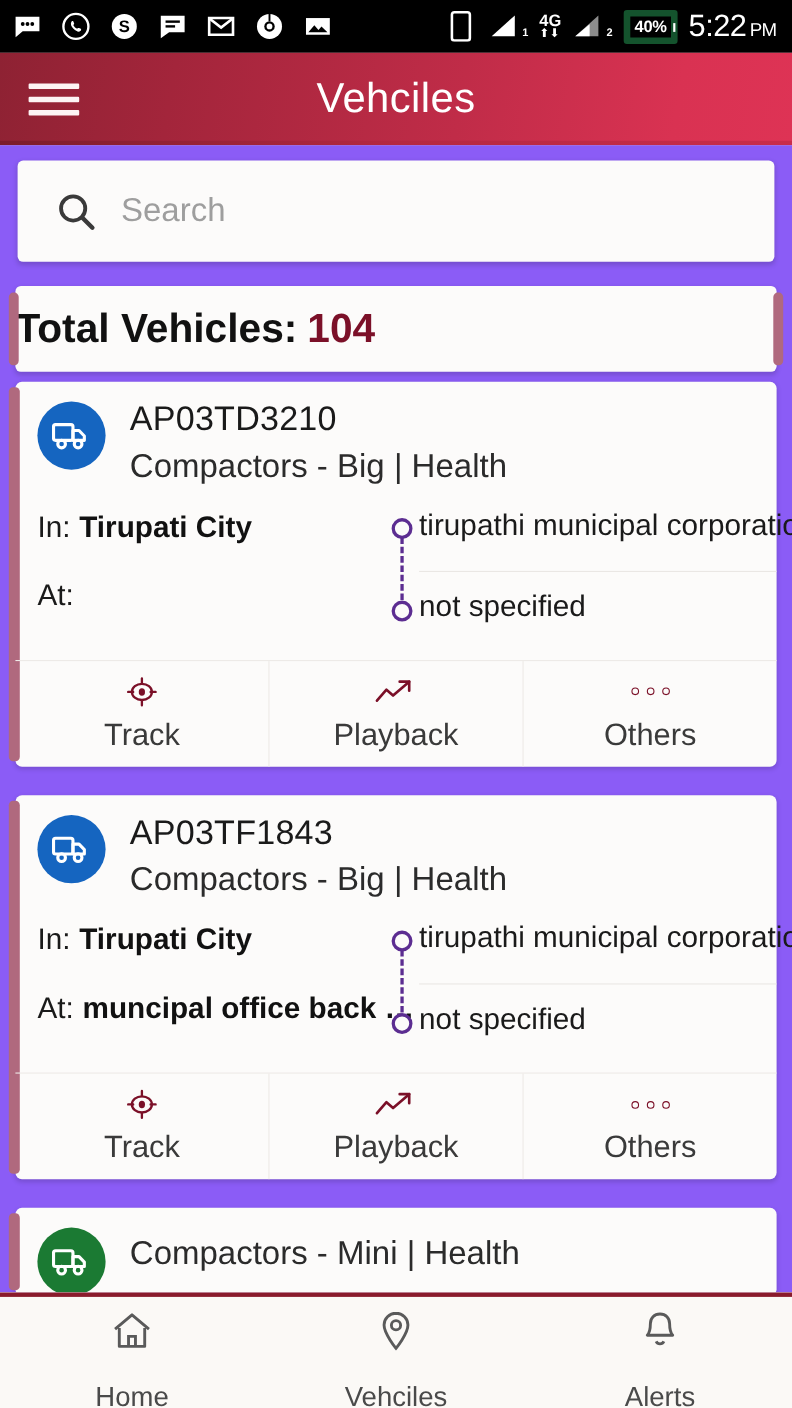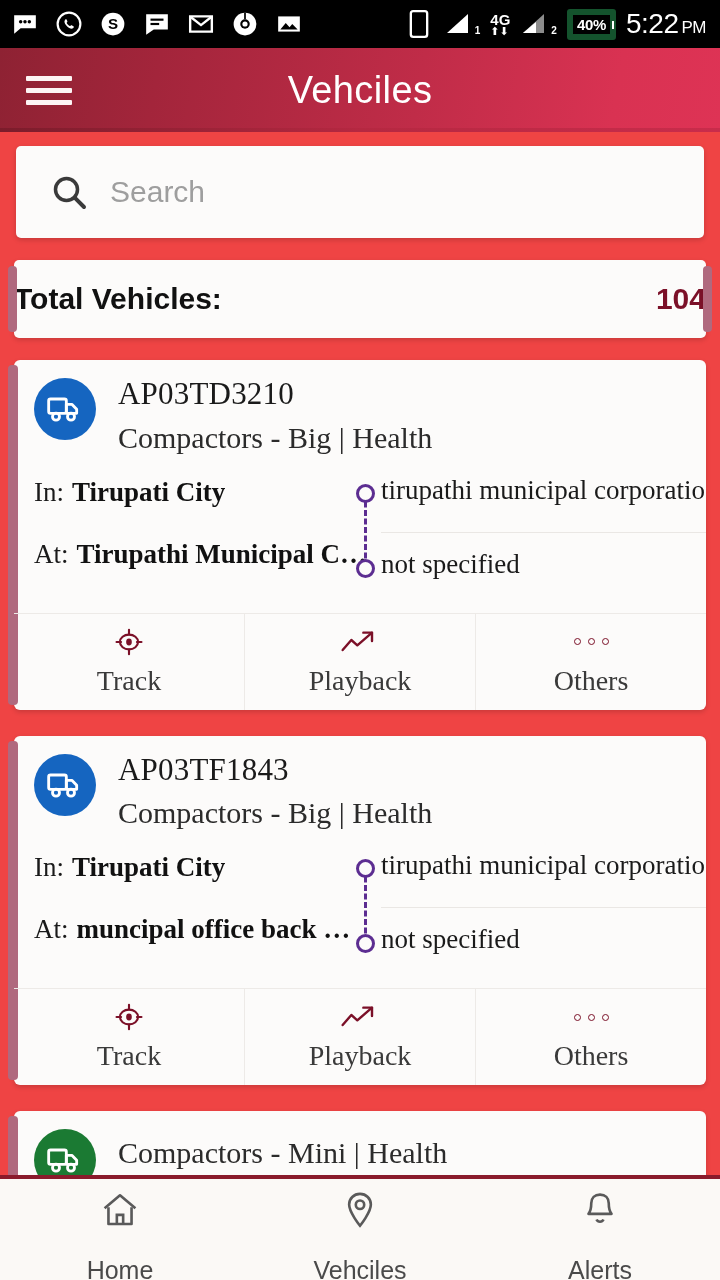--- a/index.html
+++ b/index.html
@@ -47,21 +47,21 @@
   .hamburger i{ display:block; width:46px; height:5px; background:#FDF4F4; border-radius:1px; }
   .appbar-title{
     position:absolute; left:0; right:0; text-align:center;
     font-size:38px; color:#fff; font-weight:400; letter-spacing:.4px;
     pointer-events:none;
   }
 
   
   .scroll{
     position:absolute; top:132px; left:0; right:0; bottom:105px;
-    background:#ef4444; overflow:hidden;
+    background:#8b5cf6; overflow:hidden;
   }
 
   
   .searchwrap{ padding:14px 16px 0 16px; }
   .searchbar{
     height:92px; background:#FCFBFA; border-radius:5px;
     box-shadow:0 2px 5px rgba(0,0,0,.17);
     display:flex; align-items:center; padding:0 30px;
   }
   .search-ico{ width:46px; height:46px; flex:none; display:flex; align-items:center; justify-content:center; }
@@ -70,33 +70,33 @@
     font-family:"Liberation Sans",sans-serif; font-size:30px; color:#2b2b2b;
     margin-left:18px;
   }
   .search-input::placeholder{ color:#9E9E9E; }
 
   
   .totalwrap{ padding:22px 14px 0 14px; }
   .totalcard{
     position:relative; height:78px; background:#FCFBFA; border-radius:5px;
     box-shadow:0 2px 5px rgba(0,0,0,.16);
-    display:flex; align-items:center; justify-content:space-between;
-    font-size:30px; font-weight:bold; color:#111;
+    display:flex; align-items:center; justify-content:flex-start;
+    font-size:37px; font-weight:bold; color:#111;
   }
   .totalcard:before,.totalcard:after{
     content:""; position:absolute; top:6px; bottom:6px; width:9px;
     background:#B0697E; border-radius:4px;
   }
   .totalcard:before{ left:-6px; }
   .totalcard:after{ right:-6px; }
   .total-count{ color:#7B1028; margin-left:9px; font-weight:bold; }
 
   
-  .cards{ padding:22px 14px 0 14px;font-family:Liberation Serif, serif; }
+  .cards{ padding:9px 14px 0 14px; }
   .vcard{
     position:relative; background:#FCFBFA; border-radius:6px;
     box-shadow:0 2px 5px rgba(0,0,0,.16);
     margin-bottom:26px; overflow:visible;
   }
   .vcard:before{
     content:""; position:absolute; left:-6px; top:5px; bottom:5px; width:10px;
     background:#B0697E; border-radius:4px;
   }
   .vbody{ padding:16px 0 0 0; position:relative; }
@@ -294,21 +294,20 @@
               <div class="vtype">Compactors - Big | Health</div>
             </div>
           </div>
           <div class="vloc">
             <div class="locrow">
               <span class="loclbl">In:</span>
               <span class="locval">Tirupati City</span>
             </div>
             <div class="locrow">
               <span class="loclbl">At:</span>
-              <span class="locval">Tirupathi Municipal C…</span>
             </div>
             <div class="timeline">
               <span class="tl-dash"></span>
               <span class="tl-dot a"></span>
               <span class="tl-dot b"></span>
               <span class="tl-sep"></span>
               <span class="tl-txt a">tirupathi municipal corporatio</span>
               <span class="tl-txt b">not specified</span>
             </div>
           </div>

